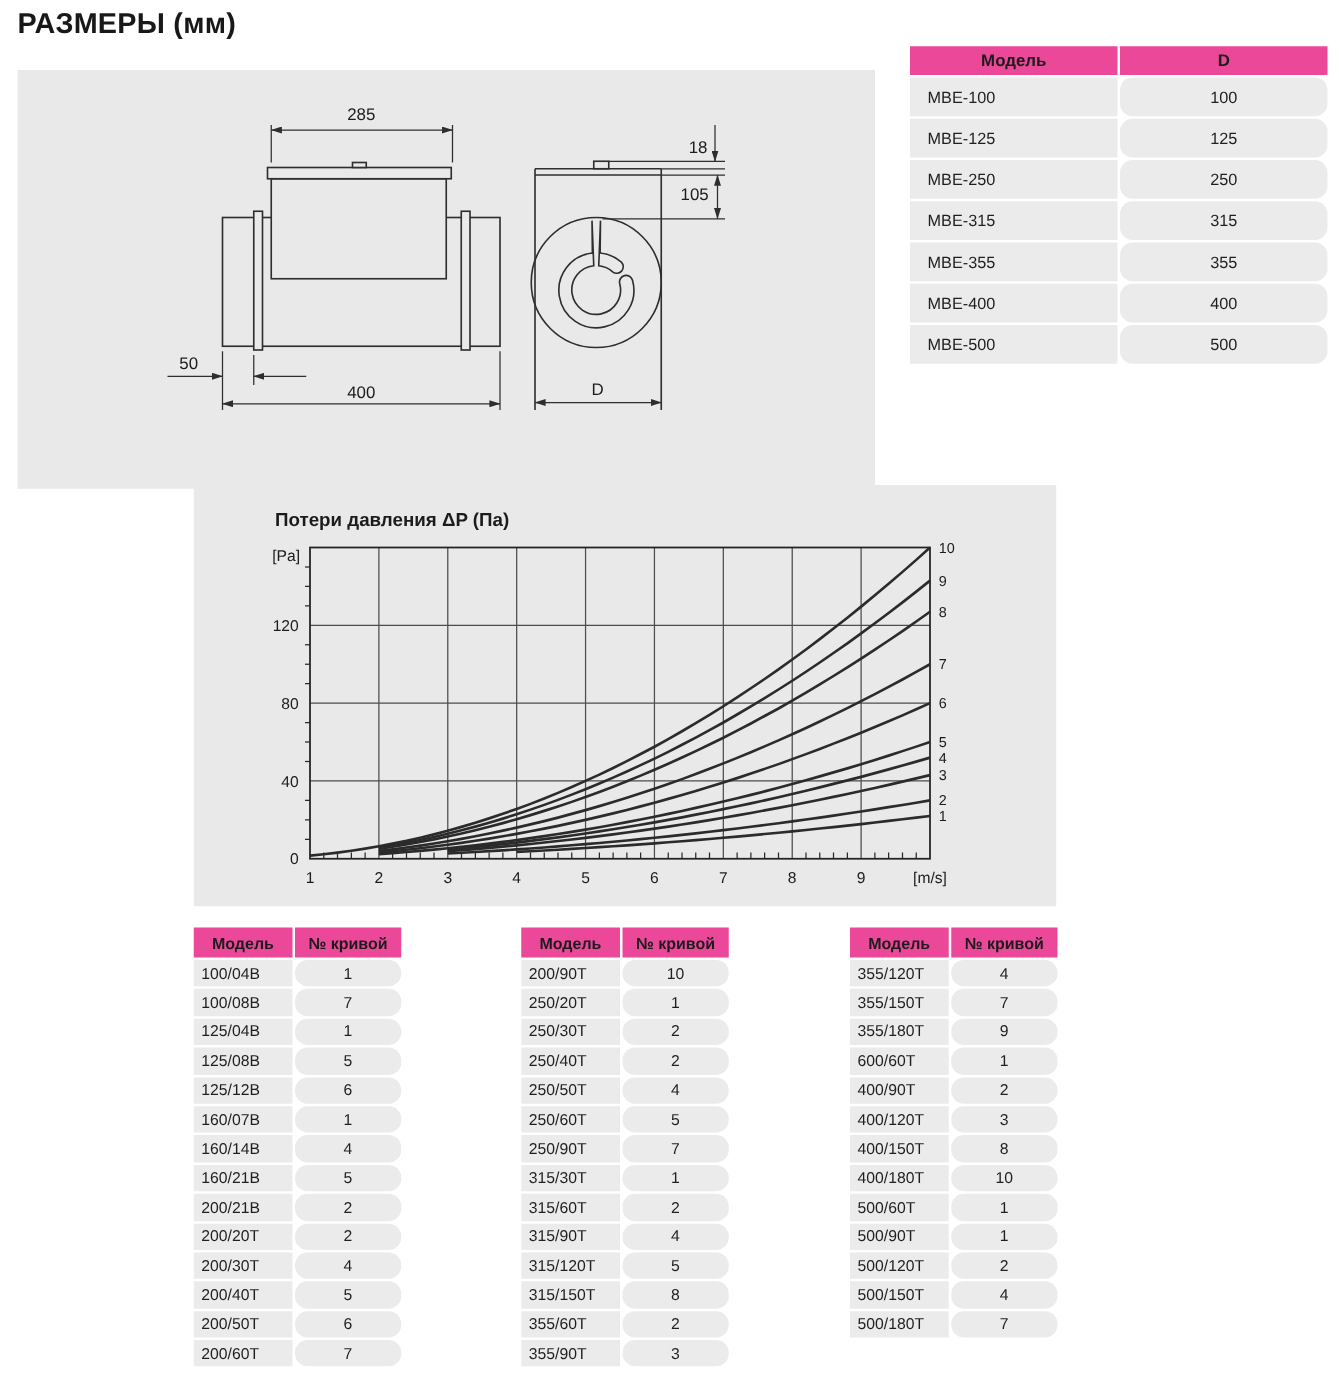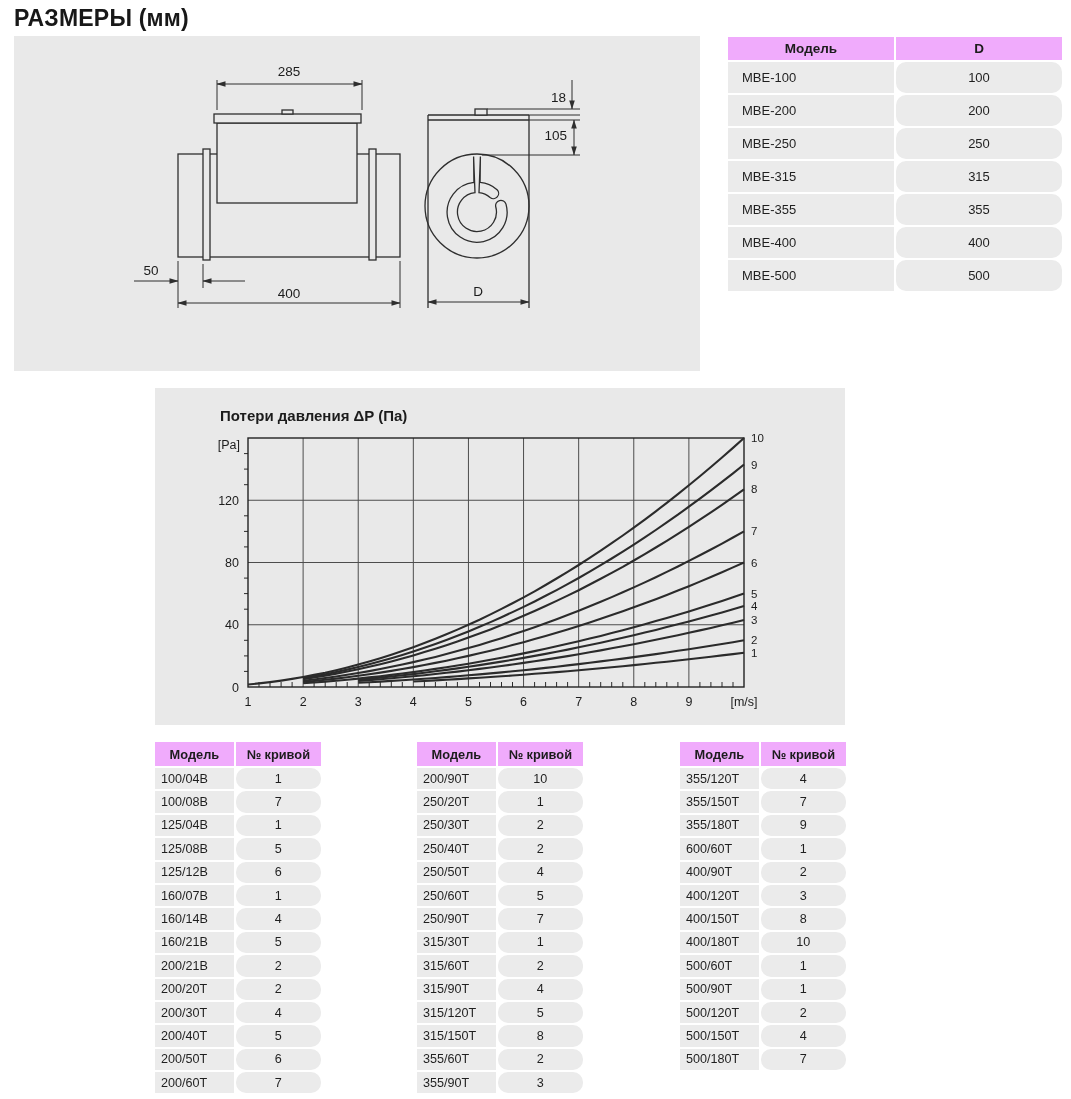--- a/index.html
+++ b/index.html
@@ -7,27 +7,27 @@
   body {
     width:1071px; height:1099px; position:relative;
     font-family:"Liberation Sans", sans-serif;
     color:#1c1c1c;
   }
   .page-title {
     position:absolute; left:14px; top:5px;
     font-size:23px; font-weight:700; letter-spacing:.2px; color:#181818;
   }
   .panel { position:absolute; background:#e9e9e9; }
-  .drawing-panel { left:14px; top:36px; width:686px; height:335px; }
+  .drawing-panel { left:14px; top:56px; width:686px; height:335px; }
   .chart-panel   { left:155px; top:388px; width:690px; height:337px; }
 
   
   table.dtable { border-collapse:separate; border-spacing:2px; table-layout:fixed; }
   table.dtable th {
-    background:#f0abfc; font-weight:700; text-align:center; color:#1c1c1c;
+    background:#ec4899; font-weight:700; text-align:center; color:#1c1c1c;
   }
   table.dtable td { background:#ebebeb; color:#1f1f1f; }
   table.dtable td.c0 { text-align:left; }
   table.dtable td.c1 { text-align:center;border-radius:10px; }
 
   .model-table-wrap { position:absolute; left:726px; top:35px; }
   .model-table-wrap table { width:338px; }
   .model-table-wrap th { height:23px; font-size:13.5px; }
   .model-table-wrap td { height:31px; font-size:13px; }
   .model-table-wrap td.c0 { padding-left:14px; }
@@ -137,22 +137,22 @@
           <th>Модель</th>
           <th>D</th>
         </tr>
       </thead>
       <tbody>
         <tr>
           <td class="c0">МВЕ-100</td>
           <td class="c1">100</td>
         </tr>
         <tr>
-          <td class="c0">МВЕ-200</td>
-          <td class="c1">200</td>
+          <td class="c0">МВЕ-125</td>
+          <td class="c1">125</td>
         </tr>
         <tr>
           <td class="c0">МВЕ-250</td>
           <td class="c1">250</td>
         </tr>
         <tr>
           <td class="c0">МВЕ-315</td>
           <td class="c1">315</td>
         </tr>
         <tr>

